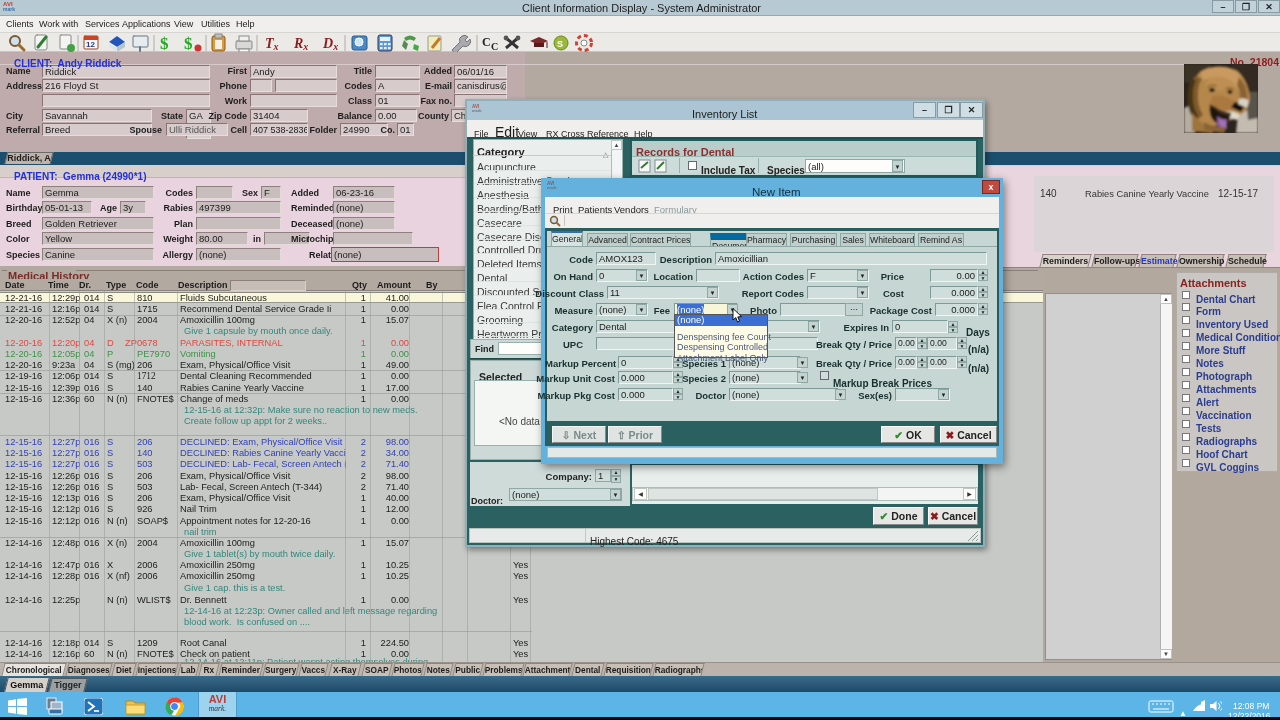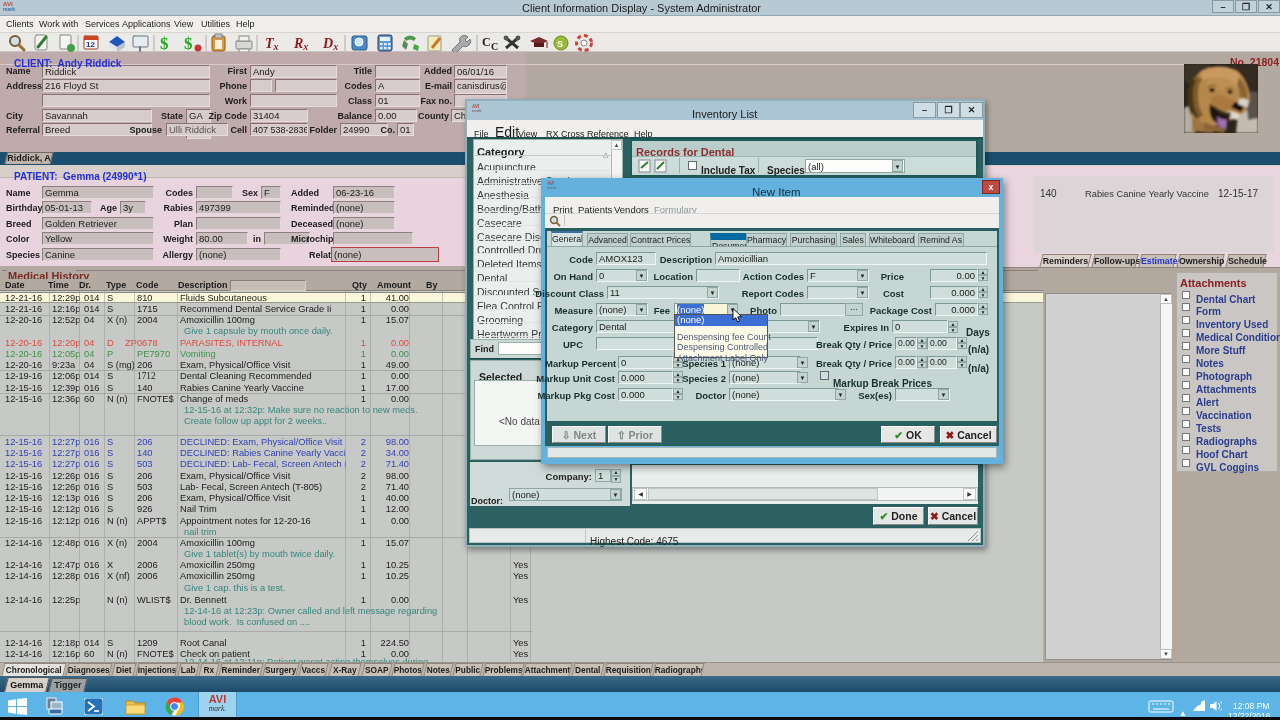--- a/index.html
+++ b/index.html
@@ -361,21 +361,21 @@
     <span style="left:330px;width:36px;text-align:right;">2</span>
     <span style="left:360px;width:49px;text-align:right;">98.00</span>
     <span style="left:513px;"></span>
   </div>
 <div class="row" style="left:0;top:482px;color:#1c1c1c;">
     <span style="left:5px;">12-15-16</span>
     <span style="left:52px;">12:26p</span>
     <span style="left:84px;">016</span>
     <span style="left:107px;">S</span>
     <span style="left:137px;">503</span>
-    <span style="left:180px;width:166px;overflow:hidden;white-space:nowrap;">Lab- Fecal, Screen Antech (T-805)</span>
+    <span style="left:180px;width:166px;overflow:hidden;white-space:nowrap;">Lab- Fecal, Screen Antech (T-344)</span>
     <span style="left:330px;width:36px;text-align:right;">2</span>
     <span style="left:360px;width:49px;text-align:right;">71.40</span>
     <span style="left:513px;"></span>
   </div>
 <div class="row" style="left:0;top:493px;color:#1c1c1c;">
     <span style="left:5px;">12-15-16</span>
     <span style="left:52px;">12:13p</span>
     <span style="left:84px;">016</span>
     <span style="left:107px;">S</span>
     <span style="left:137px;">206</span>
@@ -393,21 +393,21 @@
     <span style="left:180px;width:166px;overflow:hidden;white-space:nowrap;">Nail Trim</span>
     <span style="left:330px;width:36px;text-align:right;">1</span>
     <span style="left:360px;width:49px;text-align:right;">12.00</span>
     <span style="left:513px;"></span>
   </div>
 <div class="row" style="left:0;top:516px;color:#1c1c1c;">
     <span style="left:5px;">12-15-16</span>
     <span style="left:52px;">12:12p</span>
     <span style="left:84px;">016</span>
     <span style="left:107px;">N (n)</span>
-    <span style="left:137px;">APPT$</span>
+    <span style="left:137px;">SOAP$</span>
     <span style="left:180px;width:166px;overflow:hidden;white-space:nowrap;">Appointment notes for 12-20-16</span>
     <span style="left:330px;width:36px;text-align:right;">1</span>
     <span style="left:360px;width:49px;text-align:right;">0.00</span>
     <span style="left:513px;"></span>
   </div>
 <div class="row" style="left:0;top:527px;color:#33877d;">
     <span style="left:184px;">nail trim</span>
   </div>
 <div class="row" style="left:0;top:538px;color:#1c1c1c;">
     <span style="left:5px;">12-14-16</span>

